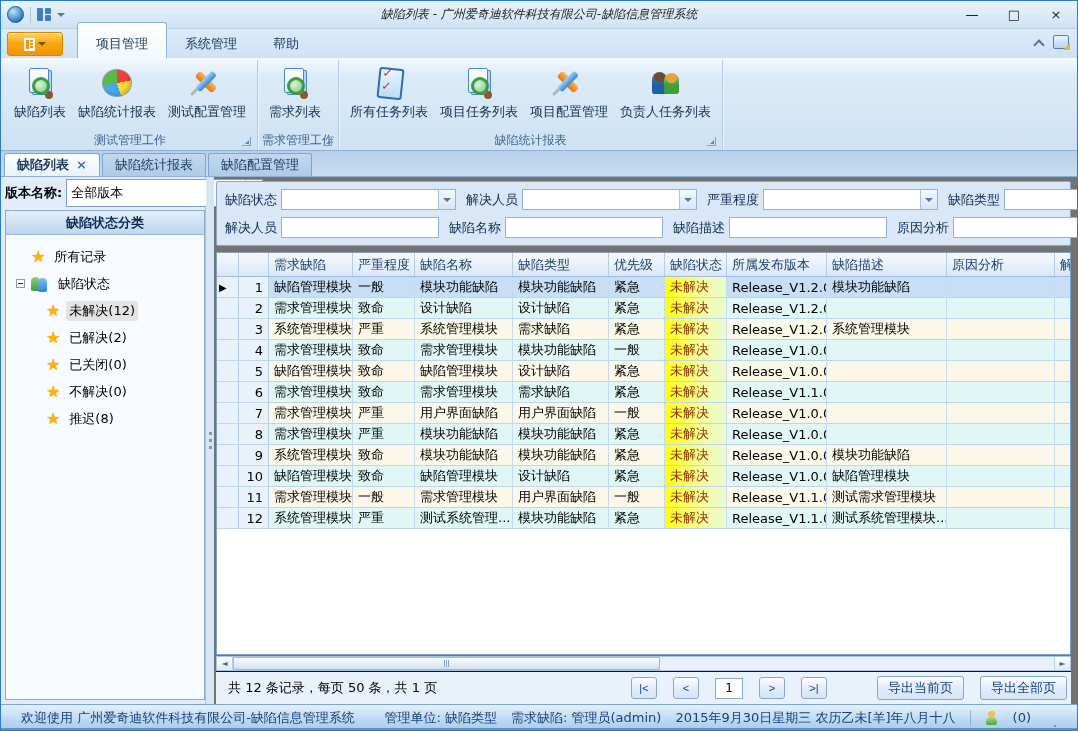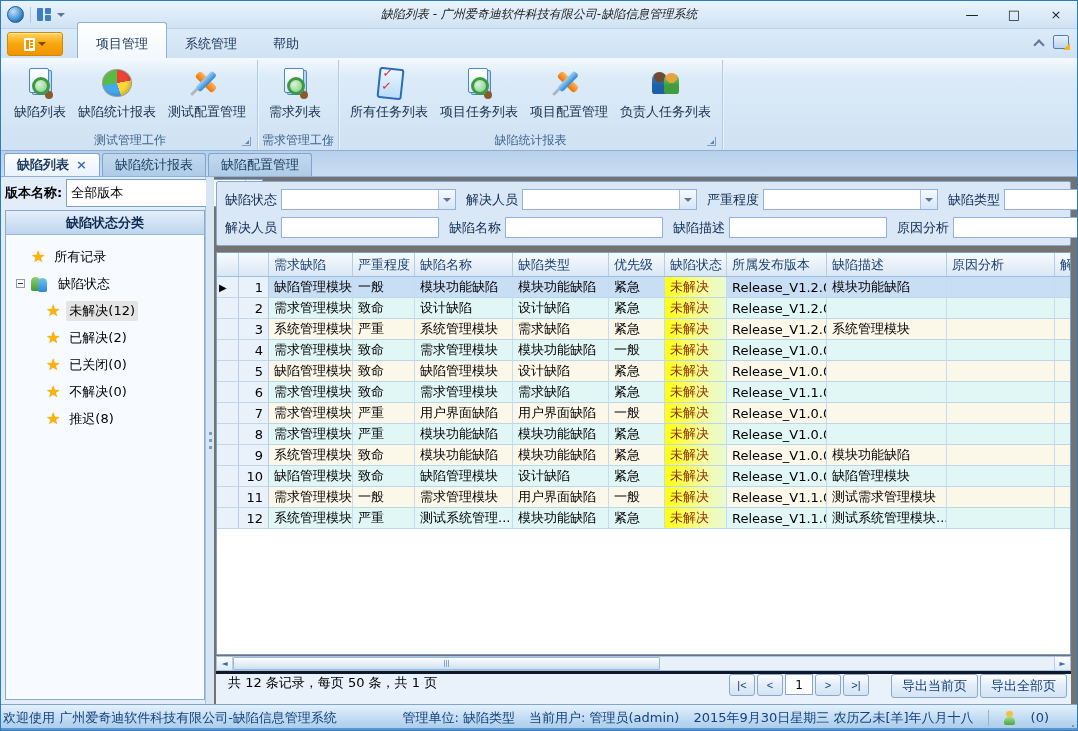--- a/index.html
+++ b/index.html
@@ -138,30 +138,30 @@
 
   
   .hscroll { height:15px; flex:0 0 15px; margin-top:1px; display:flex; border:1px solid #aac4e0; background:#e8f0f9; }
   .hs-arrow { width:16px; display:flex; align-items:center; justify-content:center; font-size:8px; color:#3a6aa0; background:linear-gradient(#fdfeff,#dcebf9); border-right:1px solid #b9cfe6; }
   .hs-arrow.right { border-right:none; border-left:1px solid #b9cfe6; }
   .hs-track { flex:1; position:relative; }
   .hs-thumb { position:absolute; left:0; top:0; bottom:0; width:52%; background:linear-gradient(#fdfeff,#cfe0f2); border:1px solid #9db9d8; border-radius:1px; display:flex; align-items:center; justify-content:center; }
   .hs-grip { width:1px; height:7px; background:#8aa6c6; box-shadow:2px 0 0 #8aa6c6, 4px 0 0 #8aa6c6; margin-left:-4px; }
 
   
-  .pager-row { height:33px; flex:0 0 33px; display:flex; background:#e9f1fa; border-top:3px solid #0f172a; padding:0 4px 0 12px; gap:2px; }
+  .pager-row { height:33px; flex:0 0 33px; display:flex; align-items:center; background:#e9f1fa; border-top:1px solid #0f172a; padding:0 4px 0 12px; gap:16px; }
   .pager-summary { font-size:13px; }
   .pg-spacer { flex:1; }
   .pg-btn { width:26px; height:22px; padding:0; font-size:11px; }
   .pg-input { width:28px; height:21px; border:1px solid #8aa8cc; text-align:center; font-family:inherit; font-size:12px; outline:none; }
   .pg-gap { width:18px; }
   .export-btn { height:24px; font-size:13px; padding:0 10px; }
 
   
-  .statusbar { height:26px; flex:0 0 26px; background:linear-gradient(#e4f1fc,#b7d5f0 70%,#a8cbea); border-top:1px solid #7da7cf; box-shadow:inset 0 -2px 0 #5f93c7; display:flex; align-items:center; padding:0 2px; color:#16417c; font-size:13px; gap:14px; }
+  .statusbar { height:26px; flex:0 0 26px; background:linear-gradient(#e4f1fc,#b7d5f0 70%,#a8cbea); border-top:1px solid #7da7cf; box-shadow:inset 0 -2px 0 #5f93c7; display:flex; align-items:center; padding:0 20px; color:#16417c; font-size:13px; gap:14px; }
   .sb-left { flex:1; white-space:nowrap; overflow:hidden; }
   .sb-item { white-space:nowrap; }
   .sb-sep { width:1px; height:16px; background:#8fb3d6; }
   .person-ic { width:14px; height:14px; position:relative; }
   .person-ic::before { content:""; position:absolute; left:3px; top:0; width:7px; height:6px; border-radius:50%; background:#f3c13d; }
   .person-ic::after { content:""; position:absolute; left:1px; top:6px; width:11px; height:8px; border-radius:5px 5px 2px 2px; background:linear-gradient(#9fdc82,#4da344); }
   .resize-grip { width:12px; height:12px; position:relative; align-self:flex-end; }
   .resize-grip::before { content:""; position:absolute; right:1px; bottom:3px; width:2px; height:2px; background:#7795b5; box-shadow:-4px 4px 0 #7795b5, 0 4px 0 #7795b5, -8px 8px 0 #7795b5, -4px 8px 0 #7795b5, 0 8px 0 #7795b5; }
 </style>
 </head>
@@ -629,21 +629,21 @@
         <button class="btn export-btn" data-name="export-current-page-button">导出当前页</button>
         <button class="btn export-btn" data-name="export-all-pages-button">导出全部页</button>
       </div>
 
     </div>
   </div>
 
   <div class="statusbar" data-name="status-bar">
     <span class="sb-left" data-name="welcome-text">欢迎使用 广州爱奇迪软件科技有限公司-缺陷信息管理系统</span>
     <span class="sb-item" data-name="org-unit-text">管理单位: 缺陷类型</span>
-    <span class="sb-item" data-name="current-user-text">当前用户: 管理员(admin)</span>
+    <span class="sb-item" data-name="current-user-text">需求缺陷: 管理员(admin)</span>
     <span class="sb-item" data-name="date-text">2015年9月30日星期三 农历乙未[羊]年八月十八</span>
     <span class="sb-sep" data-name="separator"></span>
     <span class="person-ic" data-name="online-user-icon"></span>
     <span class="sb-item" data-name="online-count-badge">(0)</span>
     <span class="resize-grip" data-name="resize-grip-icon"></span>
   </div>
 
 </div>
 
 </body></html>

